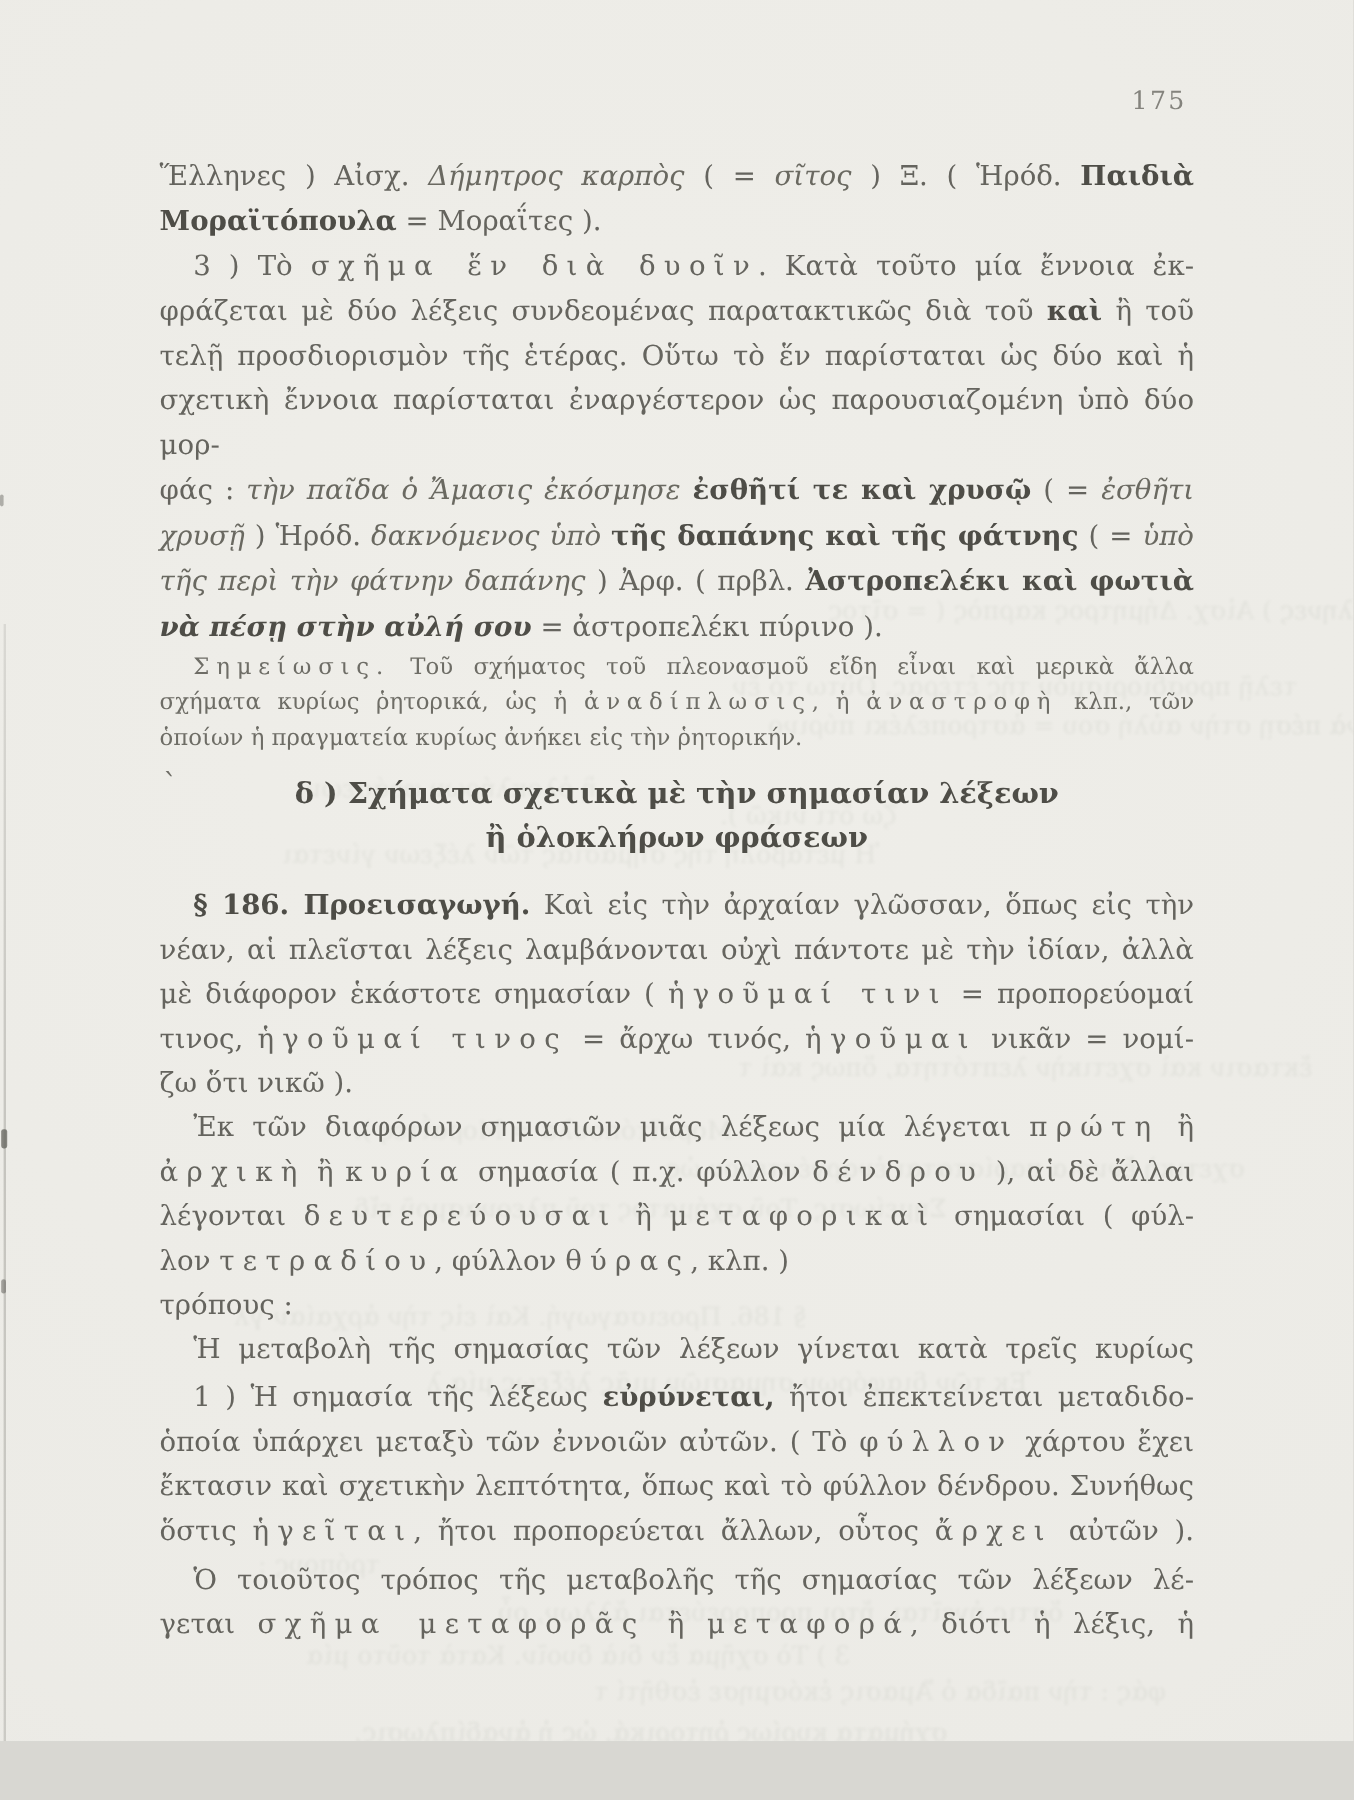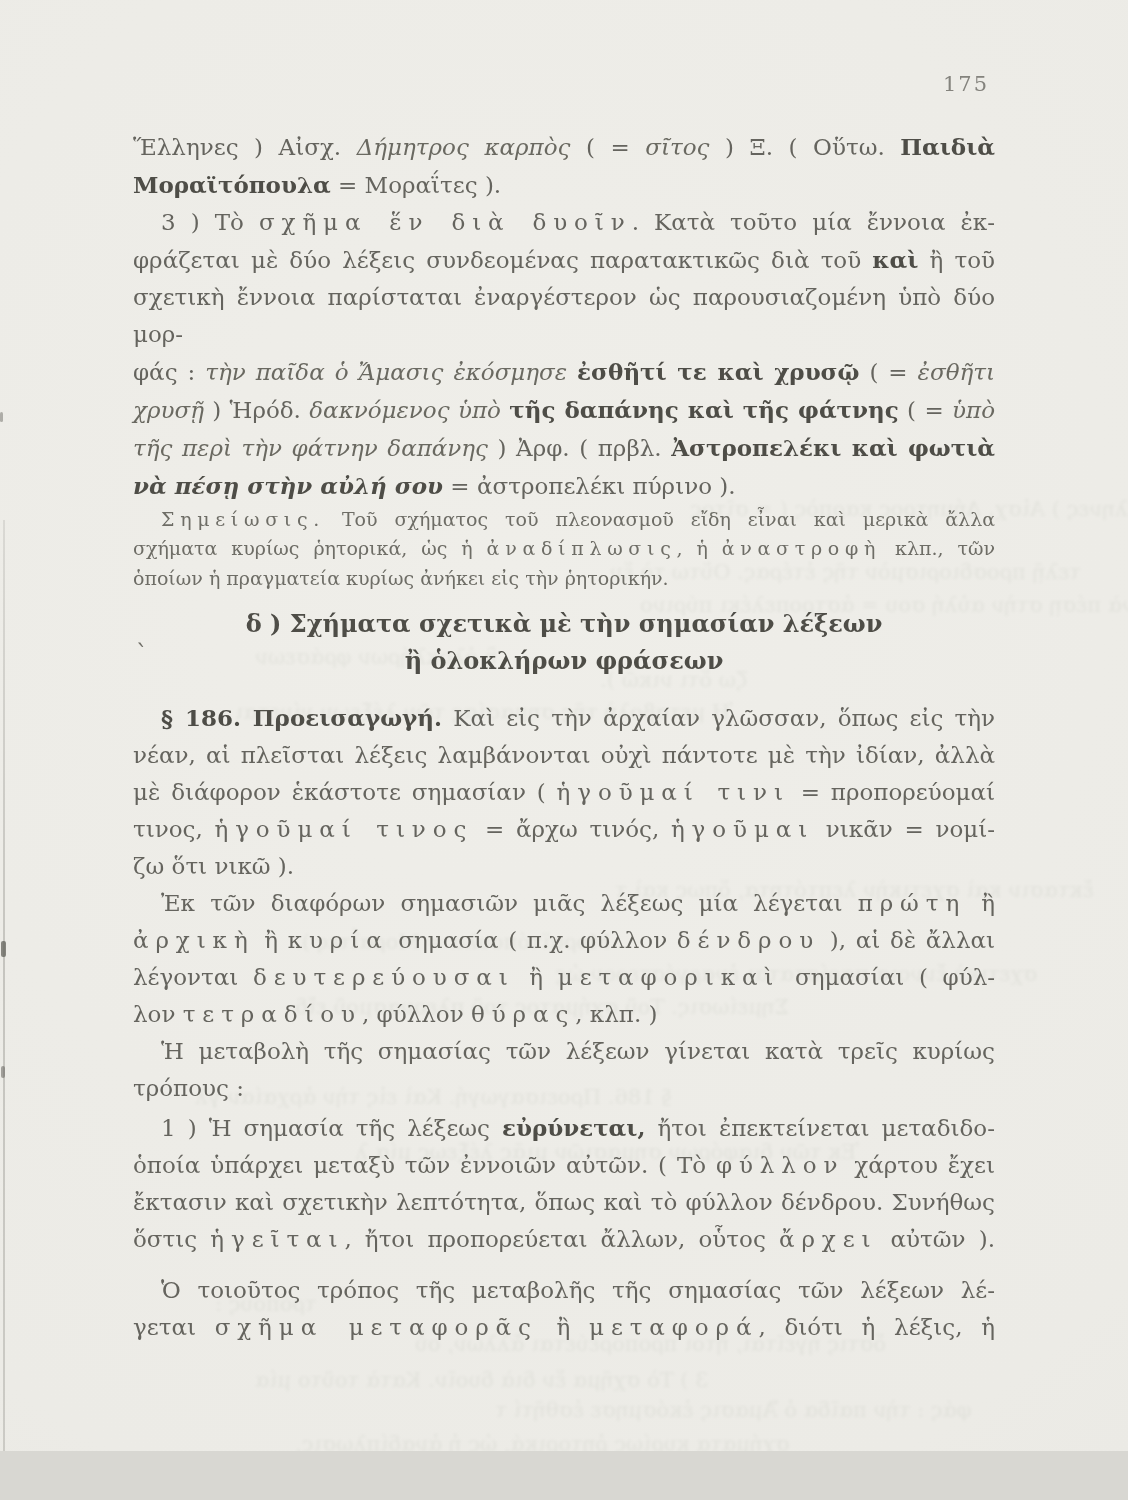--- a/index.html
+++ b/index.html
@@ -35,21 +35,21 @@
   }
   .blk.heading .line{
     font-size:24px;line-height:37px;font-weight:bold;color:#504f48;
   }
   #note-block{margin-top:0px;}
   #section-heading{margin-top:12px;}
   #para-186{margin-top:20px;}
   #para-ek{margin-top:0px;}
   #para-metabole{margin-top:0px;}
   #para-1{margin-top:2px;}
-  #para-o{margin-top:14px;}
+  #para-o{margin-top:4px;}
 
   .line.justify{text-align:justify;text-align-last:justify;}
   .line.left{text-align:center;text-align-last:left;}
   .line.center{text-align-last:center;}
   .line.indent{text-indent:28px;}
 
   .run{color:inherit;}
   .s-b{font-weight:bold;color:#4e4d47;}
   .s-i{font-style:italic;color:#6a6961;}
   .s-bi{font-weight:bold;font-style:italic;color:#4e4d47;}
@@ -84,24 +84,25 @@
 </head>
 <body>
 
 <div class="page">
   <div class="pageno-row">
     <span class="pageno">175</span>
   </div>
 
   <main class="text-column">
       <section class="blk body" id="para-continuation">
-        <div class="line justify"><span class="run s-r">Ἕλληνες ) Αἰσχ. </span><span class="run s-i">Δήμητρος καρπὸς</span><span class="run s-r"> ( = </span><span class="run s-i">σῖτος</span><span class="run s-r"> ) Ξ. ( Οὕτω. </span><span class="run s-b">Παιδιὰ</span></div>
+        <div class="line justify"><span class="run s-r">Ἕλληνες ) Αἰσχ. </span><span class="run s-i">Δήμητρος καρπὸς</span><span class="run s-r"> ( = </span><span class="run s-i">σῖτος</span><span class="run s-r"> ) Ξ. ( Ἡρόδ. </span><span class="run s-b">Παιδιὰ</span></div>
         <div class="line left"><span class="run s-b">Μοραϊτόπουλα</span><span class="run s-r"> = Μοραΐτες ).</span></div>
         <div class="line justify indent"><span class="run s-r">3 ) Τὸ </span><span class="run s-sp">σχῆμα ἕν διὰ δυοῖν</span><span class="run s-r">. Κατὰ τοῦτο μία ἔννοια ἐκ-</span></div>
         <div class="line justify"><span class="run s-r">φράζεται μὲ δύο λέξεις συνδεομένας παρατακτικῶς διὰ τοῦ </span><span class="run s-b">καὶ</span><span class="run s-r"> ἢ τοῦ</span></div>
+        <div class="line justify"><span class="run s-r">τελῇ προσδιορισμὸν τῆς ἑτέρας. Οὕτω τὸ ἕν παρίσταται ὡς δύο καὶ ἡ</span></div>
         <div class="line justify"><span class="run s-r">σχετικὴ ἔννοια παρίσταται ἐναργέστερον ὡς παρουσιαζομένη ὑπὸ δύο μορ-</span></div>
         <div class="line justify"><span class="run s-r">φάς : </span><span class="run s-i">τὴν παῖδα ὁ Ἄμασις ἐκόσμησε</span><span class="run s-r"> </span><span class="run s-b">ἐσθῆτί τε καὶ χρυσῷ</span><span class="run s-r"> ( = </span><span class="run s-i">ἐσθῆτι</span></div>
         <div class="line justify"><span class="run s-i">χρυσῇ</span><span class="run s-r"> ) Ἡρόδ. </span><span class="run s-i">δακνόμενος ὑπὸ</span><span class="run s-r"> </span><span class="run s-b">τῆς δαπάνης καὶ τῆς φάτνης</span><span class="run s-r"> ( = </span><span class="run s-i">ὑπὸ</span></div>
         <div class="line justify"><span class="run s-i">τῆς περὶ τὴν φάτνην δαπάνης</span><span class="run s-r"> ) Ἀρφ. ( πρβλ. </span><span class="run s-b">Ἀστροπελέκι καὶ φωτιὰ</span></div>
         <div class="line left"><span class="run s-bi">νὰ πέσῃ στὴν αὐλή σου</span><span class="run s-r"> = ἀστροπελέκι πύρινο ).</span></div>
       </section>
       <section class="blk note" id="note-block">
         <div class="line justify indent"><span class="run s-sp">Σημείωσις.</span><span class="run s-r"> Τοῦ σχήματος τοῦ πλεονασμοῦ εἴδη εἶναι καὶ μερικὰ ἄλλα</span></div>
         <div class="line justify"><span class="run s-r">σχήματα κυρίως ῥητορικά, ὡς ἡ </span><span class="run s-sp">ἀναδίπλωσις</span><span class="run s-r">, ἡ </span><span class="run s-sp">ἀναστροφὴ</span><span class="run s-r"> κλπ., τῶν</span></div>
         <div class="line left"><span class="run s-r">ὁποίων ἡ πραγματεία κυρίως ἀνήκει εἰς τὴν ῥητορικήν.</span></div>
@@ -117,22 +118,22 @@
         <div class="line justify"><span class="run s-r">τινος, </span><span class="run s-sp">ἡγοῦμαί τινος</span><span class="run s-r"> = ἄρχω τινός, </span><span class="run s-sp">ἡγοῦμαι</span><span class="run s-r"> νικᾶν = νομί-</span></div>
         <div class="line left"><span class="run s-r">ζω ὅτι νικῶ ).</span></div>
       </section>
       <section class="blk body" id="para-ek">
         <div class="line justify indent"><span class="run s-r">Ἐκ τῶν διαφόρων σημασιῶν μιᾶς λέξεως μία λέγεται </span><span class="run s-sp">πρώτη</span><span class="run s-r"> ἢ</span></div>
         <div class="line justify"><span class="run s-sp">ἀρχικὴ</span><span class="run s-r"> ἢ </span><span class="run s-sp">κυρία</span><span class="run s-r"> σημασία ( π.χ. φύλλον </span><span class="run s-sp">δένδρου</span><span class="run s-r"> ), αἱ δὲ ἄλλαι</span></div>
         <div class="line justify"><span class="run s-r">λέγονται </span><span class="run s-sp">δευτερεύουσαι</span><span class="run s-r"> ἢ </span><span class="run s-sp">μεταφορικαὶ</span><span class="run s-r"> σημασίαι ( φύλ-</span></div>
         <div class="line left"><span class="run s-r">λον </span><span class="run s-sp">τετραδίου</span><span class="run s-r">, φύλλον </span><span class="run s-sp">θύρας</span><span class="run s-r">, κλπ. )</span></div>
       </section>
       <section class="blk body" id="para-metabole">
+        <div class="line left"><span class="run s-r">τρόπους :</span></div>
         <div class="line justify indent"><span class="run s-r">Ἡ μεταβολὴ τῆς σημασίας τῶν λέξεων γίνεται κατὰ τρεῖς κυρίως</span></div>
-        <div class="line left"><span class="run s-r">τρόπους :</span></div>
       </section>
       <section class="blk body" id="para-1">
         <div class="line justify indent"><span class="run s-r">1 ) Ἡ σημασία τῆς λέξεως </span><span class="run s-b">εὐρύνεται,</span><span class="run s-r"> ἤτοι ἐπεκτείνεται μεταδιδο-</span></div>
         <div class="line justify"><span class="run s-r">ὁποία ὑπάρχει μεταξὺ τῶν ἐννοιῶν αὐτῶν. ( Τὸ </span><span class="run s-sp">φύλλον</span><span class="run s-r"> χάρτου ἔχει</span></div>
         <div class="line justify"><span class="run s-r">ἔκτασιν καὶ σχετικὴν λεπτότητα, ὅπως καὶ τὸ φύλλον δένδρου. Συνήθως</span></div>
         <div class="line justify"><span class="run s-r">ὅστις </span><span class="run s-sp">ἡγεῖται</span><span class="run s-r">, ἤτοι προπορεύεται ἄλλων, οὗτος </span><span class="run s-sp">ἄρχει</span><span class="run s-r"> αὐτῶν ).</span></div>
       </section>
       <section class="blk body" id="para-o">
         <div class="line justify indent"><span class="run s-r">Ὁ τοιοῦτος τρόπος τῆς μεταβολῆς τῆς σημασίας τῶν λέξεων λέ-</span></div>
         <div class="line justify"><span class="run s-r">γεται </span><span class="run s-sp">σχῆμα μεταφορᾶς</span><span class="run s-r"> ἢ </span><span class="run s-sp">μεταφορά</span><span class="run s-r">, διότι ἡ λέξις, ἡ</span></div>

